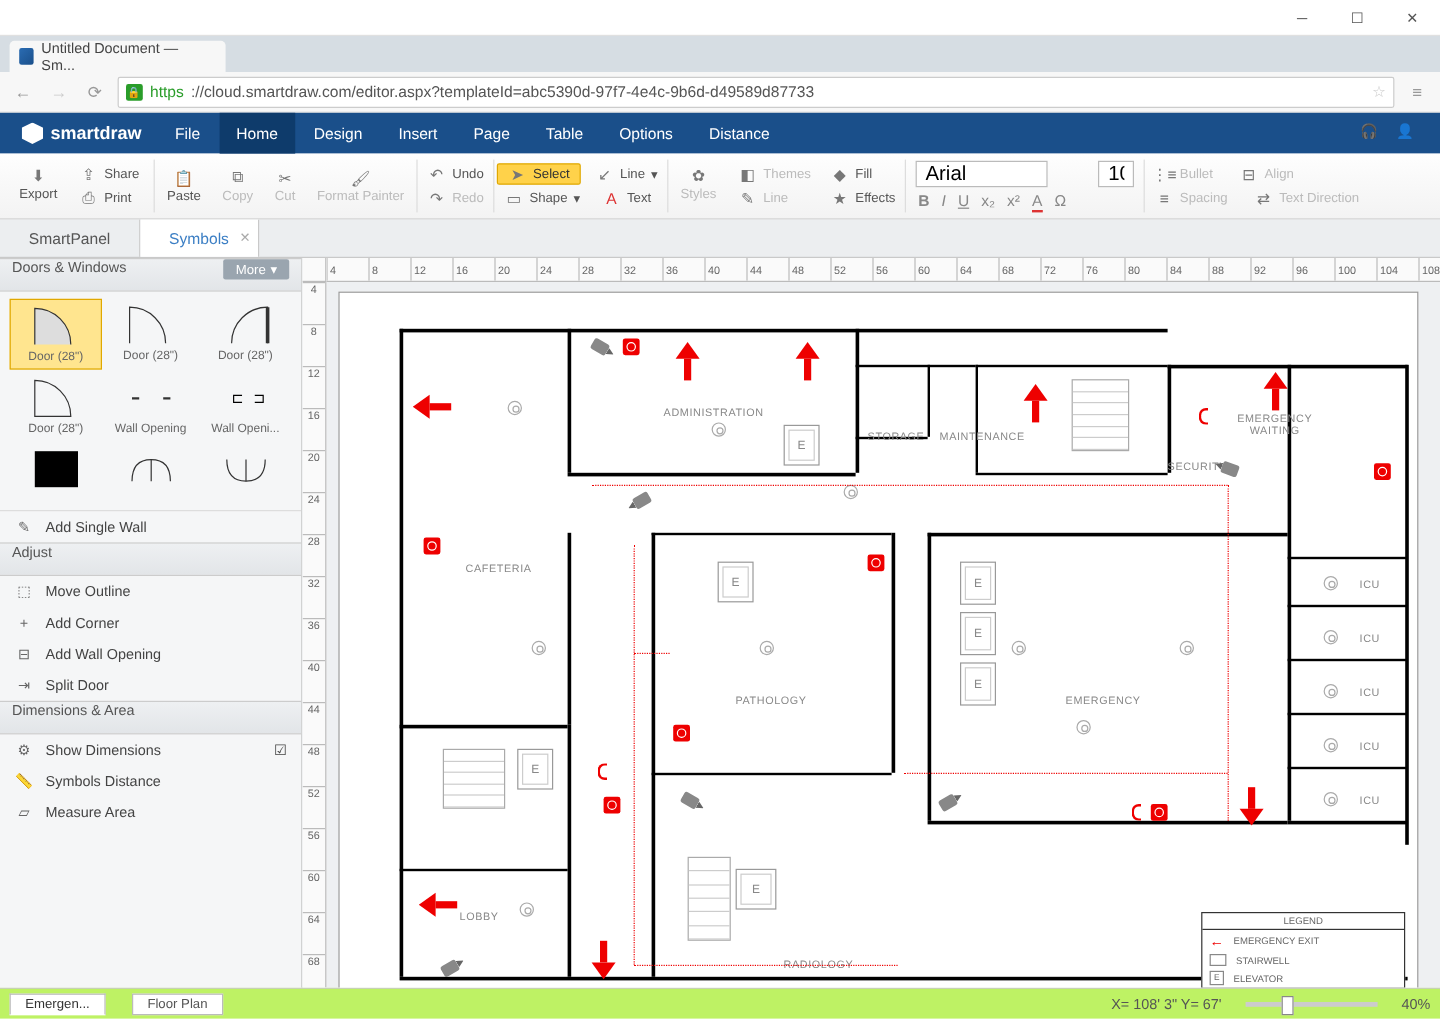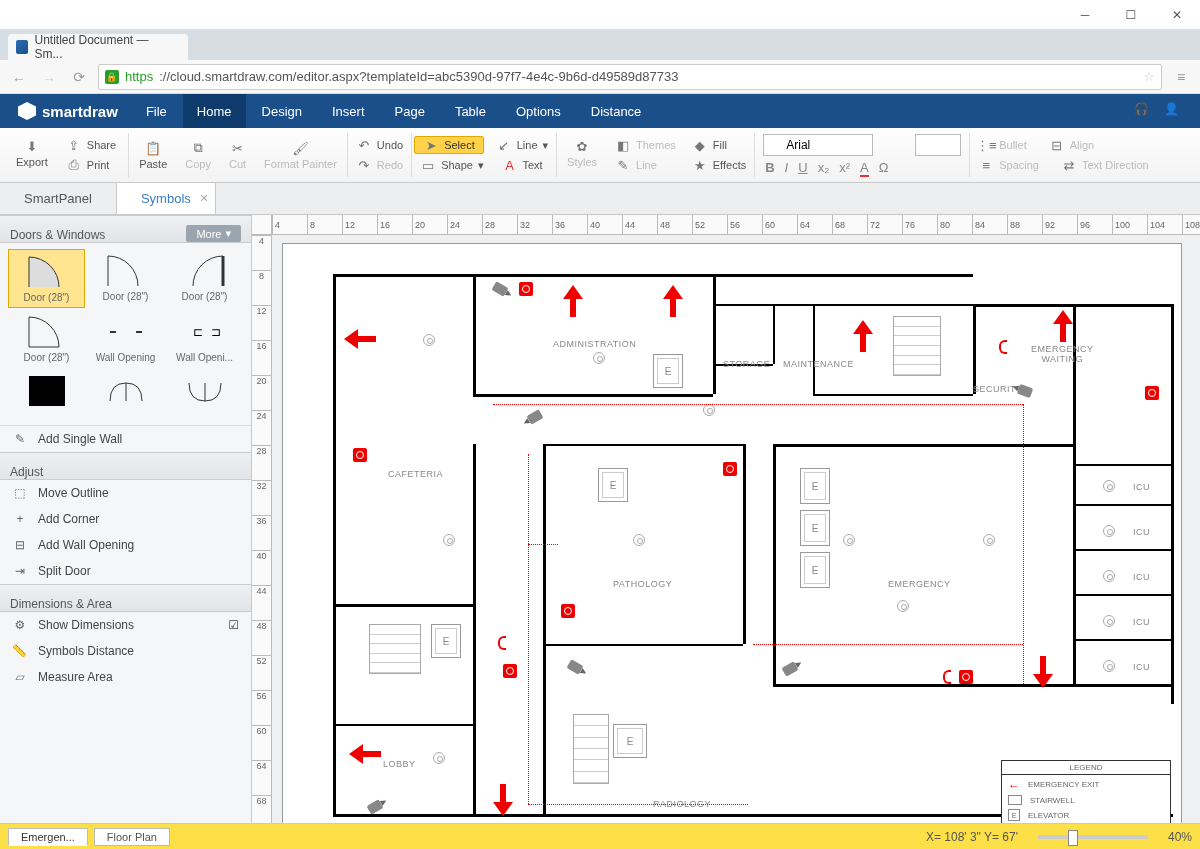--- a/index.html
+++ b/index.html
@@ -35,35 +35,35 @@
 .ribbon-group { display:flex; flex-direction:column; align-items:center; padding:0 4px; }
 .ribbon-big { display:flex; flex-direction:column; align-items:center; gap:2px; font-size:11px; color:#555; padding:2px 8px; cursor:pointer; }
 .ribbon-big.disabled { color:#bbb; }
 .ribbon-small-col { display:flex; flex-direction:column; gap:2px; }
 .ribbon-small { display:flex; align-items:center; gap:5px; font-size:11px; color:#555; padding:1px 6px; cursor:pointer; height:18px; }
 .ribbon-small.disabled { color:#bbb; }
 .ribbon-sep { width:1px; height:44px; background:#ddd; margin:0 2px; }
 .rb-icon { width:16px; height:16px; display:inline-flex; align-items:center; justify-content:center; color:#777; font-size:13px; }
 .selected-btn { background:#ffd24a; border:1px solid #e0a800; border-radius:2px; color:#333 !important; padding:1px 8px; }
 .font-box { display:flex; gap:4px; align-items:center; }
-.font-input { height:22px; border:1px solid #bbb; padding:0 22px; font-size:12px; }
+.font-input { height:22px; border:1px solid #bbb; padding:0 7px; font-size:17px; }
 .font-input.name { width:110px; }
 .font-input.size { width:30px; text-align:center;margin-left:38px; }
 .font-row2 { display:flex; gap:10px; padding:2px 0 0 2px; color:#888; font-size:13px; }
 
 
 .left-tabs { height:32px; background:#eceef0; border-bottom:1px solid #c9c9c9; display:flex; align-items:stretch; }
 .left-tab { padding:0 24px; display:flex; align-items:center; font-size:13px; color:#555; border-right:1px solid #c9c9c9; position:relative; }
 .left-tab.active { background:#fff; color:#3b7ec4; }
 .left-tab .x { position:absolute; right:6px; color:#aaa; font-size:11px; }
 
 
 .main { display:flex; height:calc(849px - 30px - 30px - 34px - 34px - 55px - 32px - 26px); }
 .sidebar { width:252px; background:#f5f6f7; border-right:1px solid #c9c9c9; overflow:hidden; display:flex; flex-direction:column; }
-.section-hdr { height:28px; background:linear-gradient(#eef0f2,#e2e5e8); border-top:1px solid #ccc; border-bottom:1px solid #ccc; display:flex; align-items:flex-end; padding:0 10px; font-size:12px; color:#555; justify-content:space-between; }
+.section-hdr { height:28px; background:linear-gradient(#eef0f2,#e2e5e8); border-top:1px solid #ccc; border-bottom:1px solid #ccc; display:flex; align-items:flex-start; padding:0 10px; font-size:12px; color:#555; justify-content:space-between; }
 .more-btn { background:#9aa5af; color:#fff; font-size:11px; padding:2px 10px; border-radius:2px; display:flex; align-items:center; gap:4px; }
 .symbol-grid { display:grid; grid-template-columns:repeat(3,1fr); gap:2px; padding:6px 8px; }
 .symbol-cell { display:flex; flex-direction:column; align-items:center; gap:2px; padding:4px 0; font-size:10px; color:#666; cursor:pointer; }
 .symbol-cell.sel { background:#ffe58f; border:1px solid #e0a800; }
 .symbol-shape { width:44px; height:36px; display:flex; align-items:center; justify-content:center; }
 .side-row { display:flex; align-items:center; gap:10px; padding:6px 12px; font-size:12px; color:#444; cursor:pointer; }
 .side-row .ic { width:16px; text-align:center; color:#666; }
 
 .canvas-wrap { flex:1; position:relative; background:#eef0f2; overflow:hidden; }
 .ruler-h { position:absolute; top:0; left:20px; right:0; height:20px; background:#fafafa; border-bottom:1px solid #bbb; display:flex; font-size:9px; color:#666; overflow:hidden; }
@@ -95,21 +95,21 @@
 .dotted-path { position:absolute; border:1.5px dotted #e00; }
 .camera { position:absolute; width:14px; height:10px; background:#888; border-radius:2px;}
 .camera::after{content:"";position:absolute;width:6px;height:6px;background:#666;left:100%;top:2px;clip-path:polygon(0 0,100% 50%,0 100%);}
 
 .legend-box { position:absolute; right:10px; bottom:8px; width:170px; border:1px solid #333; background:#fff; font-size:8px;}
 .legend-box .tit{ border-bottom:1px solid #333; text-align:center; padding:4px 2px; font-size:10px; letter-spacing:0.5px;}
 .legend-box .sub{ border-bottom:1px solid #333; text-align:center; padding:2px; font-size:8px; color:#666;}
 .legend-box .row{ display:flex; align-items:center; gap:8px; padding:2px 6px; color:#666;}
 
 
-.statusbar { height:26px; background:#fde047; border-top:1px solid #c9c9c9; display:flex; align-items:center; padding:0 8px; font-size:12px; color:#555; gap:6px;}
+.statusbar { height:26px; background:#bef264; border-top:1px solid #c9c9c9; display:flex; align-items:center; padding:0 8px; font-size:12px; color:#555; gap:22px;}
 .sheet-tab { border:1px solid #bbb; padding:2px 12px; background:#fff; font-size:11px; }
 .sheet-tab.active { border-bottom-color:#fff; font-weight:500; color:#333; }
 .status-right { margin-left:auto; display:flex; align-items:center; gap:20px; font-family:Consolas,monospace; font-size:12px;}
 .zoom-slider { width:110px; height:4px; background:#ccc; position:relative;}
 .zoom-slider::after{content:"";position:absolute; left:30px; top:-5px; width:8px; height:14px; background:#fff; border:1px solid #888;}
 </style>
 </head>
 <body>
 
 <div class="win-titlebar">

